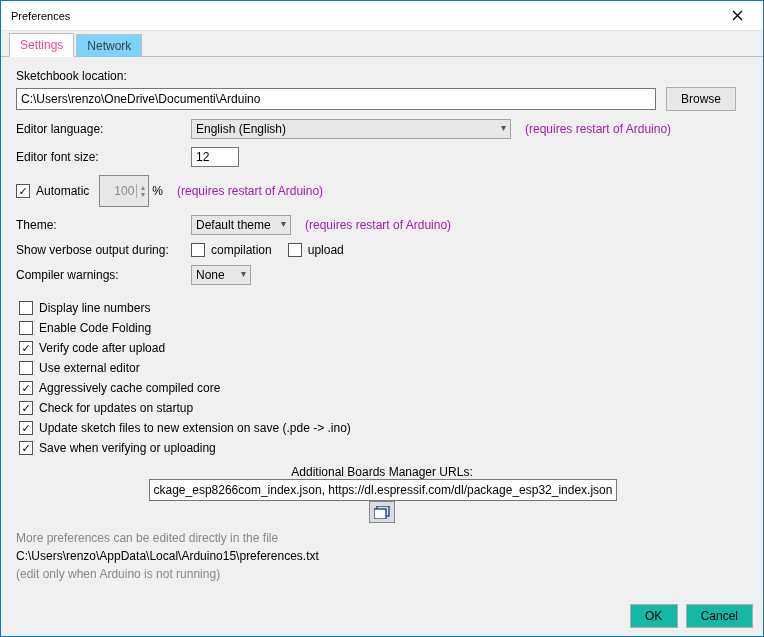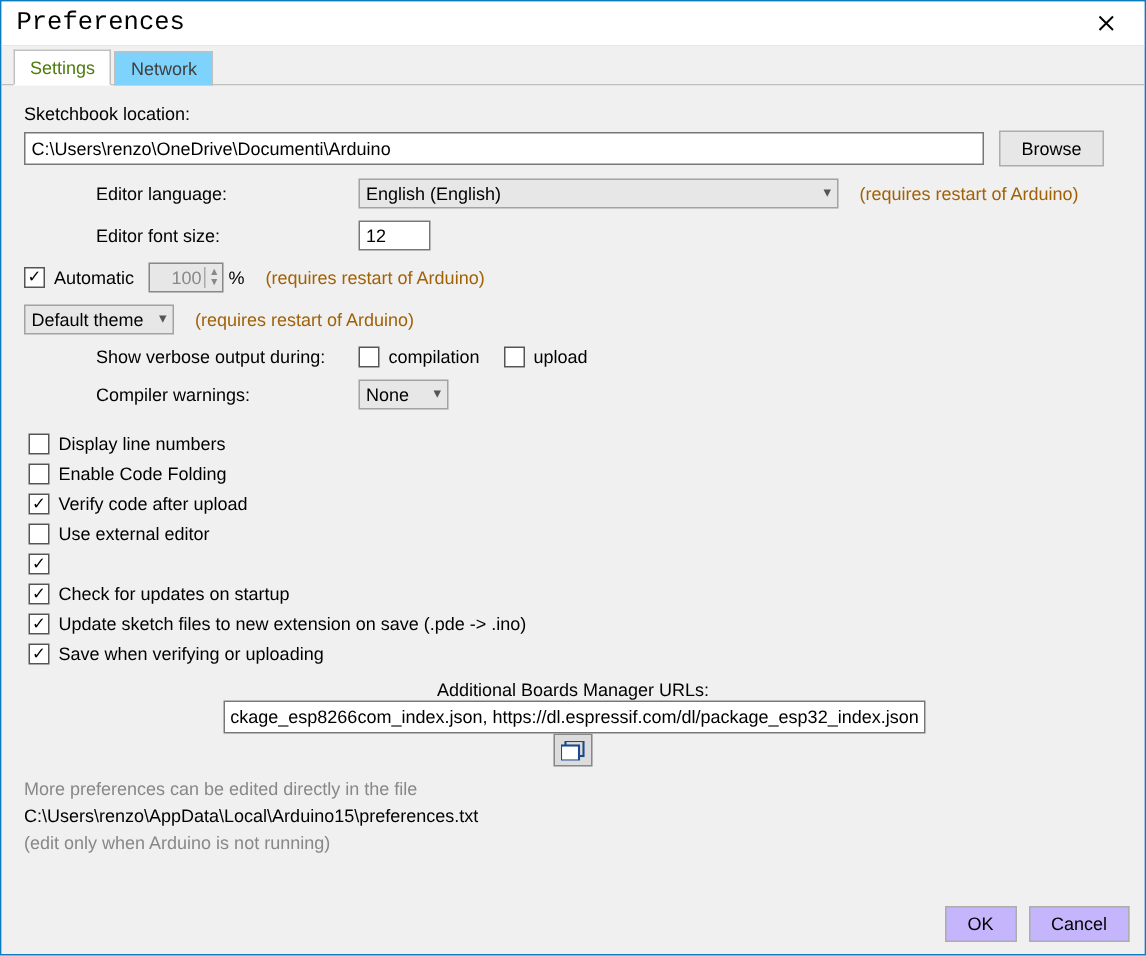--- a/index.html
+++ b/index.html
@@ -16,21 +16,21 @@
     flex-direction: column;
   }
   .titlebar {
     height: 30px;
     display: flex;
     align-items: center;
     padding: 0 6px 0 10px;
     background: #fff;
     border-bottom: 1px solid #e6e6e6;
   }
-  .titlebar .title { font-size: 17px; font-family: Liberation Mono, monospace; }
+  .titlebar .title { font-size: 11px; }
   .titlebar .spacer { flex: 1; }
   .close-x {
     width: 40px;
     height: 28px;
     display: flex;
     align-items: center;
     justify-content: center;
     font-size: 14px;
     cursor: default;
   }
@@ -48,37 +48,36 @@
     border: 1px solid #bfbfbf;
     border-bottom: none;
     background: #7dd3fc;
     color: #404040;
     cursor: default;
     position: relative;
     top: 1px;
   }
   .tab.active {
     background: #fff;
-    color: #4d7c0f;
+    color: #ec4899;
     border-bottom: 1px solid #fff;
   }
   .content {
     flex: 1;
     background: #f0f0f0;
     padding: 12px 15px 8px 15px;
     overflow: hidden;
   }
   .row {
     display: flex;
     align-items: center;
     margin-bottom: 8px;
   }
   .label-col {
     width: 175px;
-    margin-left: 48px;
   }
   .full-input {
     width: 640px;
     padding: 3px 4px;
     border: 1px solid #777;
     background: #fff;
     font-family: inherit;
     font-size: 12px;
   }
   .browse-btn {
@@ -109,21 +108,21 @@
   .select::after {
     content: "▾";
     position: absolute;
     right: 4px;
     top: 2px;
     font-size: 10px;
     color: #555;
   }
   .note {
     margin-left: 14px;
-    color: #a16207;
+    color: #a21caf;
   }
   .textbox {
     width: 48px;
     padding: 2px 4px;
     border: 1px solid #777;
     background: #fff;
     font-family: inherit;
     font-size: 12px;
   }
   .cb {
@@ -152,21 +151,21 @@
   .cb-inline {
     display: flex;
     margin-right: 16px;
   }
   .spinner {
     display: inline-flex;
     align-items: center;
     border: 1px solid #888;
     background: #e7e7e7;
     color: #888;
-    height: 20px;
+    height: 32px;
   }
   .spinner input {
     width: 36px;
     border: none;
     background: transparent;
     text-align: right;
     padding: 0 2px;
     font-family: inherit;
     font-size: 12px;
     color: #888;
@@ -212,21 +211,21 @@
     display: flex;
     justify-content: flex-end;
     padding: 6px 10px 8px;
     background: #f0f0f0;
     gap: 8px;
   }
   .footer button {
     min-width: 48px;
     padding: 4px 14px;
     border: 1px solid #adadad;
-    background: #c4b5fd;
+    background: #14b8a6;
     font-family: inherit;
     font-size: 12px;
     cursor: default;
   }
   .check-section { padding: 2px 0 0 3px; }
 </style>
 </head>
 <body>
 
 <div class="titlebar">
@@ -273,20 +272,21 @@
       <span class="arrows">
           <span>▲</span>
           <span>▼</span>
         </span>
     </span>
     <span style="margin:0 12px 0 3px;">%</span>
     <span class="note" style="margin-left:2px;">(requires restart of Arduino)</span>
   </div>
 
   <div class="row">
+    <span class="label-col">Theme:</span>
     <div class="select select-small"><span>Default theme</span></div>
     <span class="note">(requires restart of Arduino)</span>
   </div>
 
   <div class="row">
     <span class="label-col">Show verbose output during:</span>
     <span class="cb-inline">
       <span class="cb"></span>
       <span>compilation</span>
     </span>
@@ -313,20 +313,21 @@
     <div class="cb-row">
       <span class="cb checked"></span>
       <span>Verify code after upload</span>
     </div>
     <div class="cb-row">
       <span class="cb"></span>
       <span>Use external editor</span>
     </div>
     <div class="cb-row">
       <span class="cb checked"></span>
+      <span>Aggressively cache compiled core</span>
     </div>
     <div class="cb-row">
       <span class="cb checked"></span>
       <span>Check for updates on startup</span>
     </div>
     <div class="cb-row">
       <span class="cb checked"></span>
       <span>Update sketch files to new extension on save (.pde -&gt; .ino)</span>
     </div>
     <div class="cb-row">

